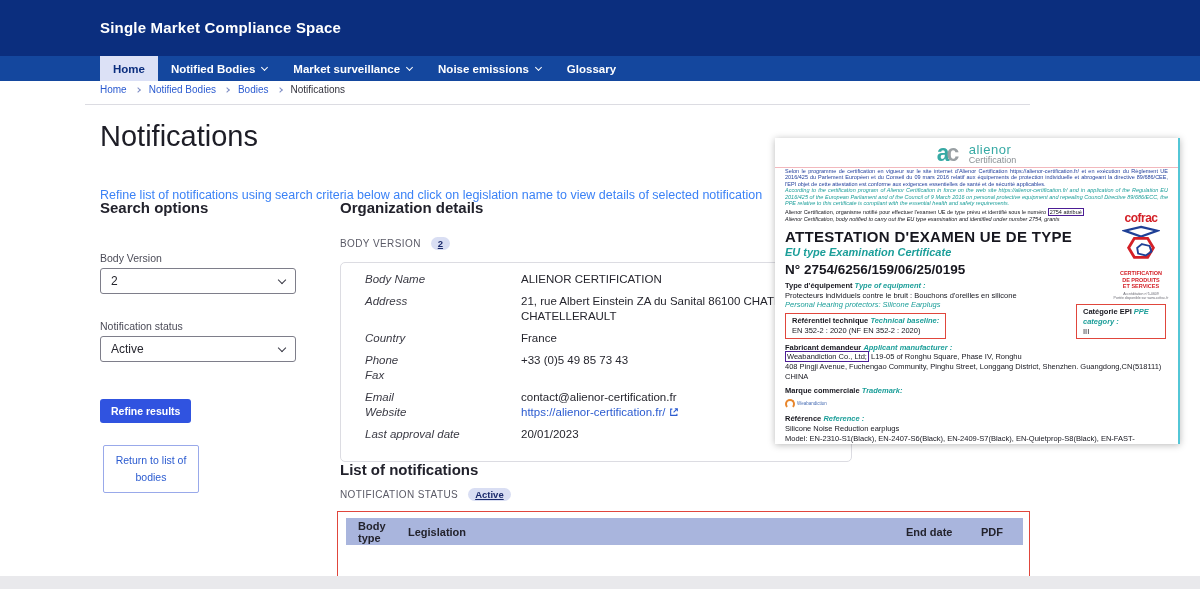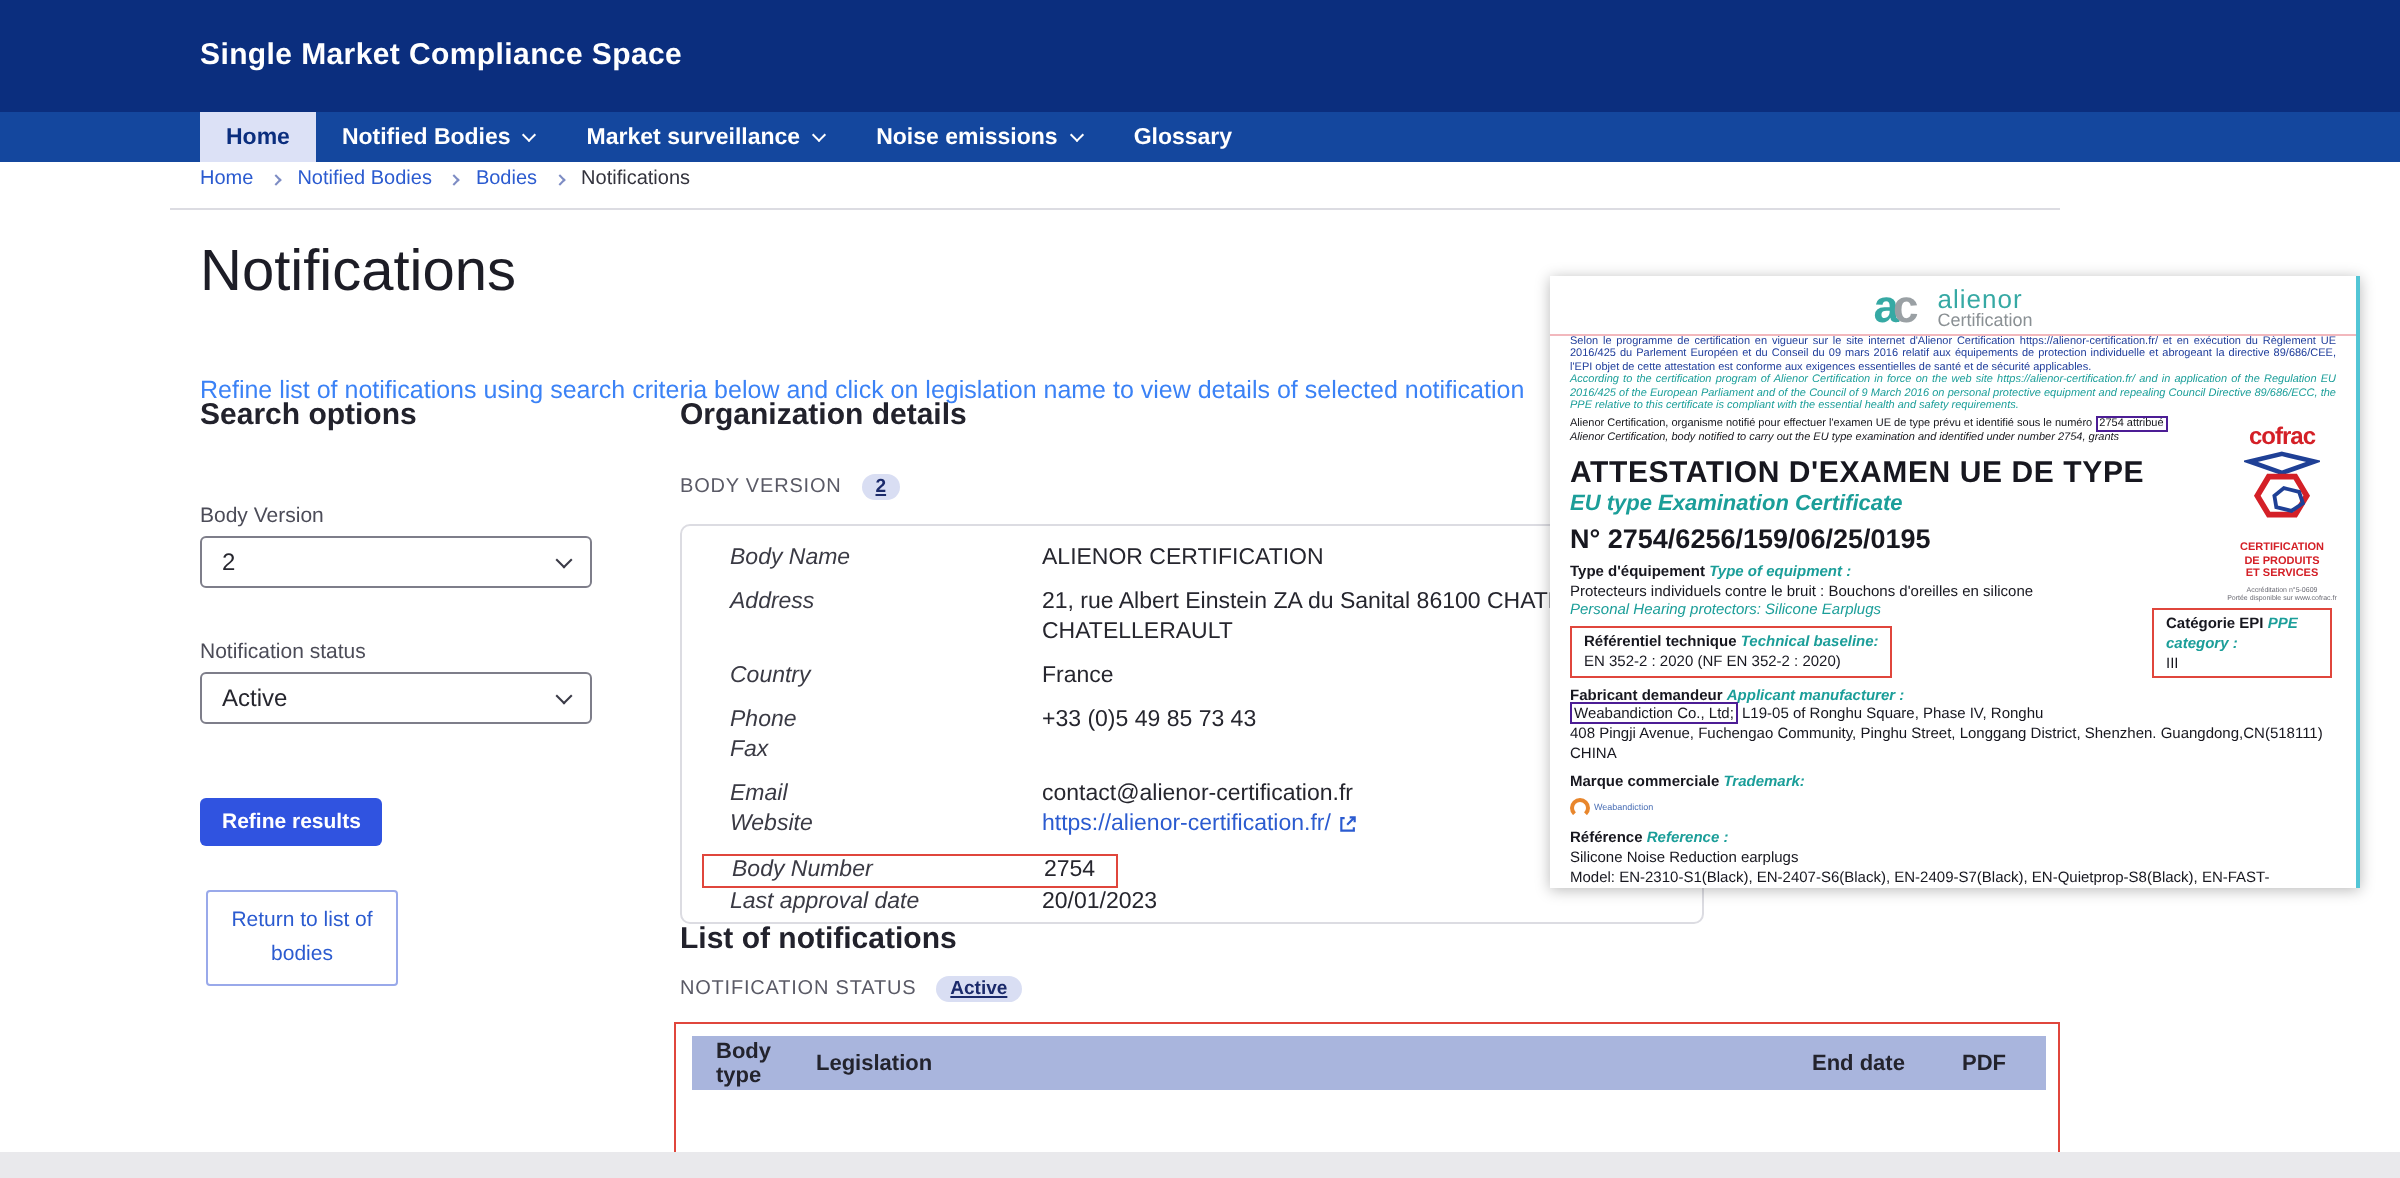--- a/index.html
+++ b/index.html
@@ -199,26 +199,20 @@
         <span class="oval">contact@alienor-certification.fr</span>
       </div>
       <div class="orow">
         <span class="olabel">Website</span>
         <span class="oval olink">https://alienor-certification.fr/</span>
         <svg width="10" height="10" viewBox="0 0 12 12" style="margin-left:4px;margin-top:2px">
             <path d="M4 2.5H2v7.5h7.5V8M7 2h3v3M10 2L5.5 6.5" stroke="#2b5bd0" stroke-width="1.3" fill="none"></path>
           </svg>
       </div>
       <div class="ogap"></div>
-      <div class="bn-box">
-        <div class="orow">
-          <span class="olabel">Body Number</span>
-          <span class="oval">2754</span>
-        </div>
-      </div>
       <div class="orow">
         <span class="olabel">Last approval date</span>
         <span class="oval">20/01/2023</span>
       </div>
     </div>
   </div>
 
   <div class="cert">
     <div class="cert-topline"></div>
     <div class="cert-logo">

